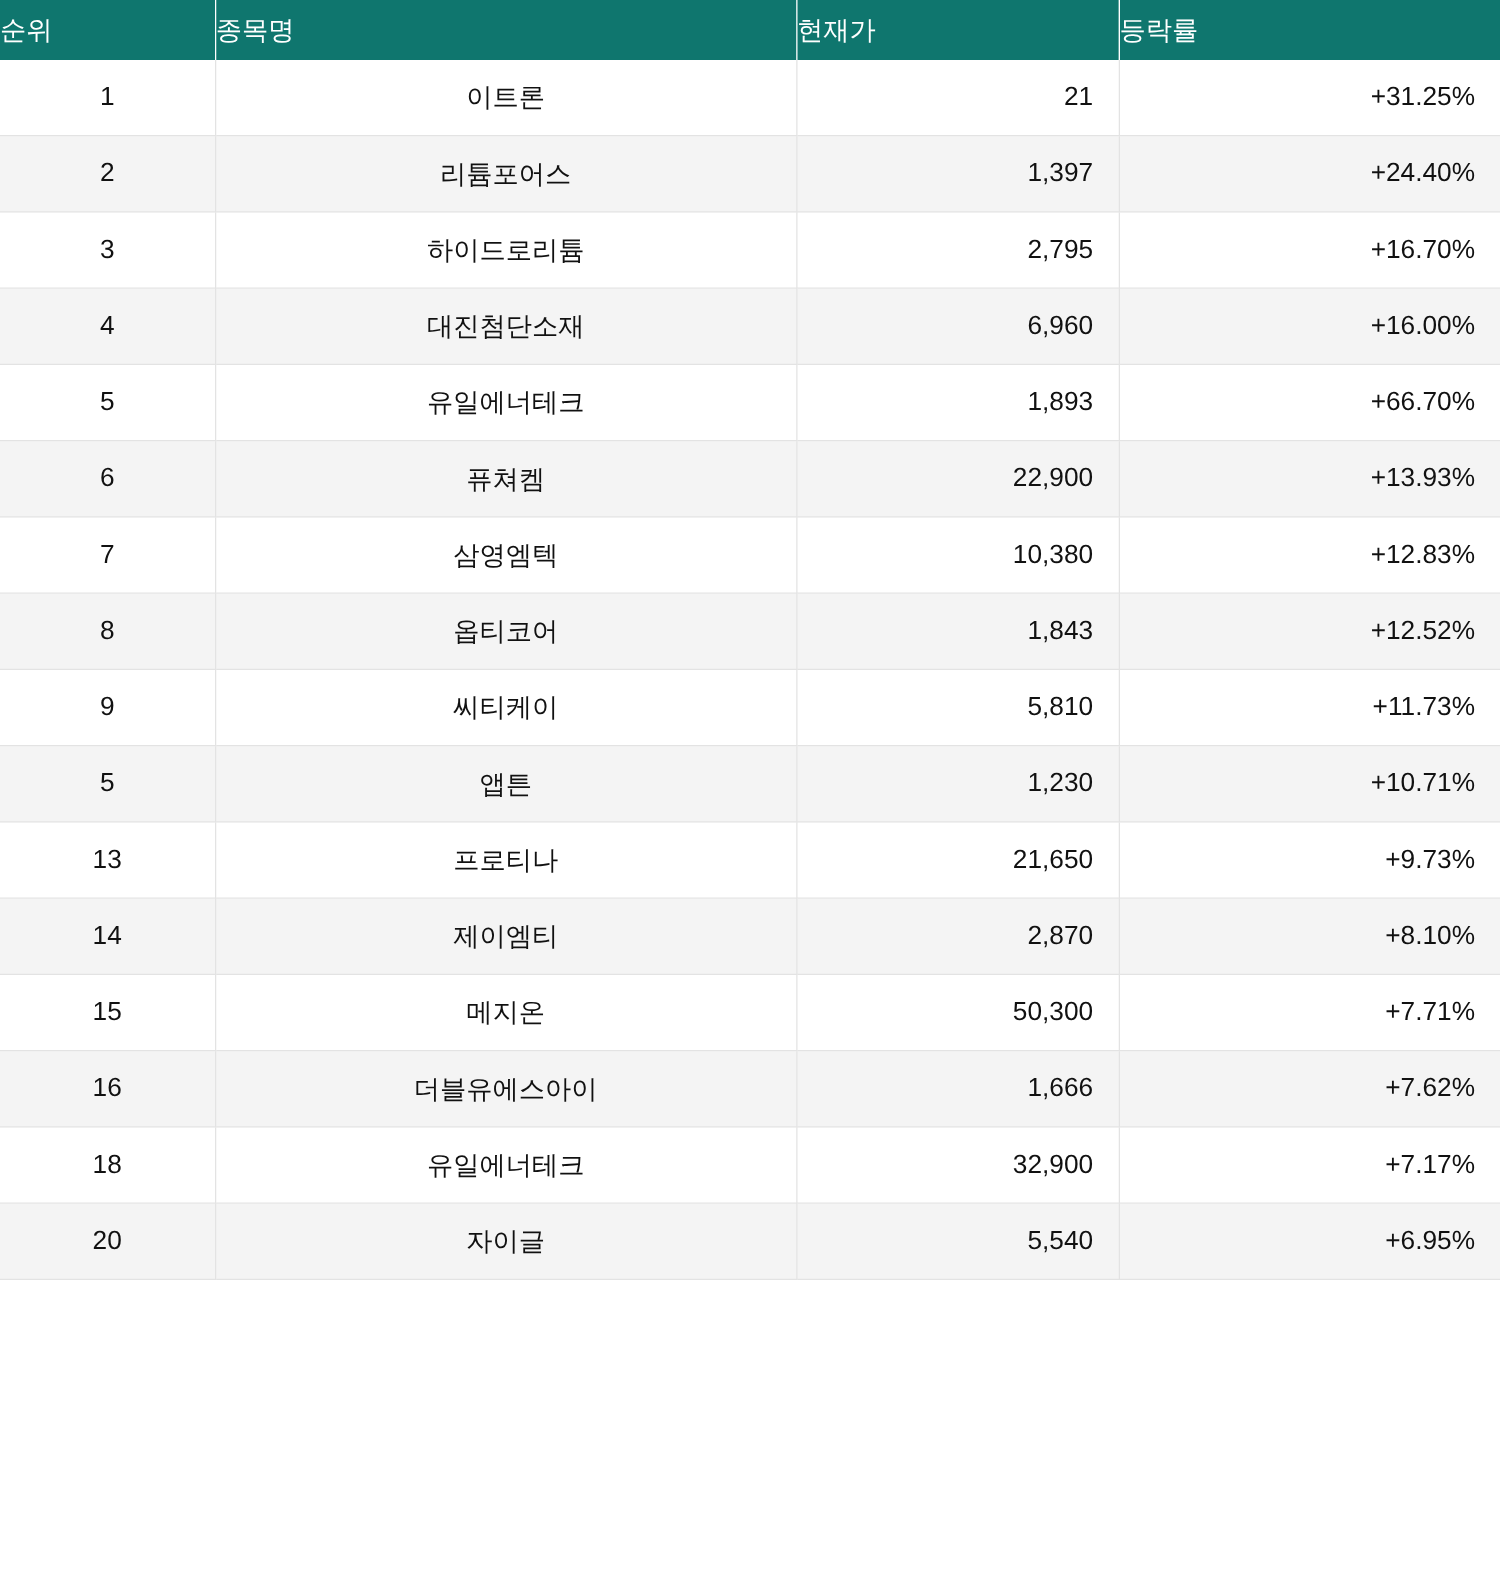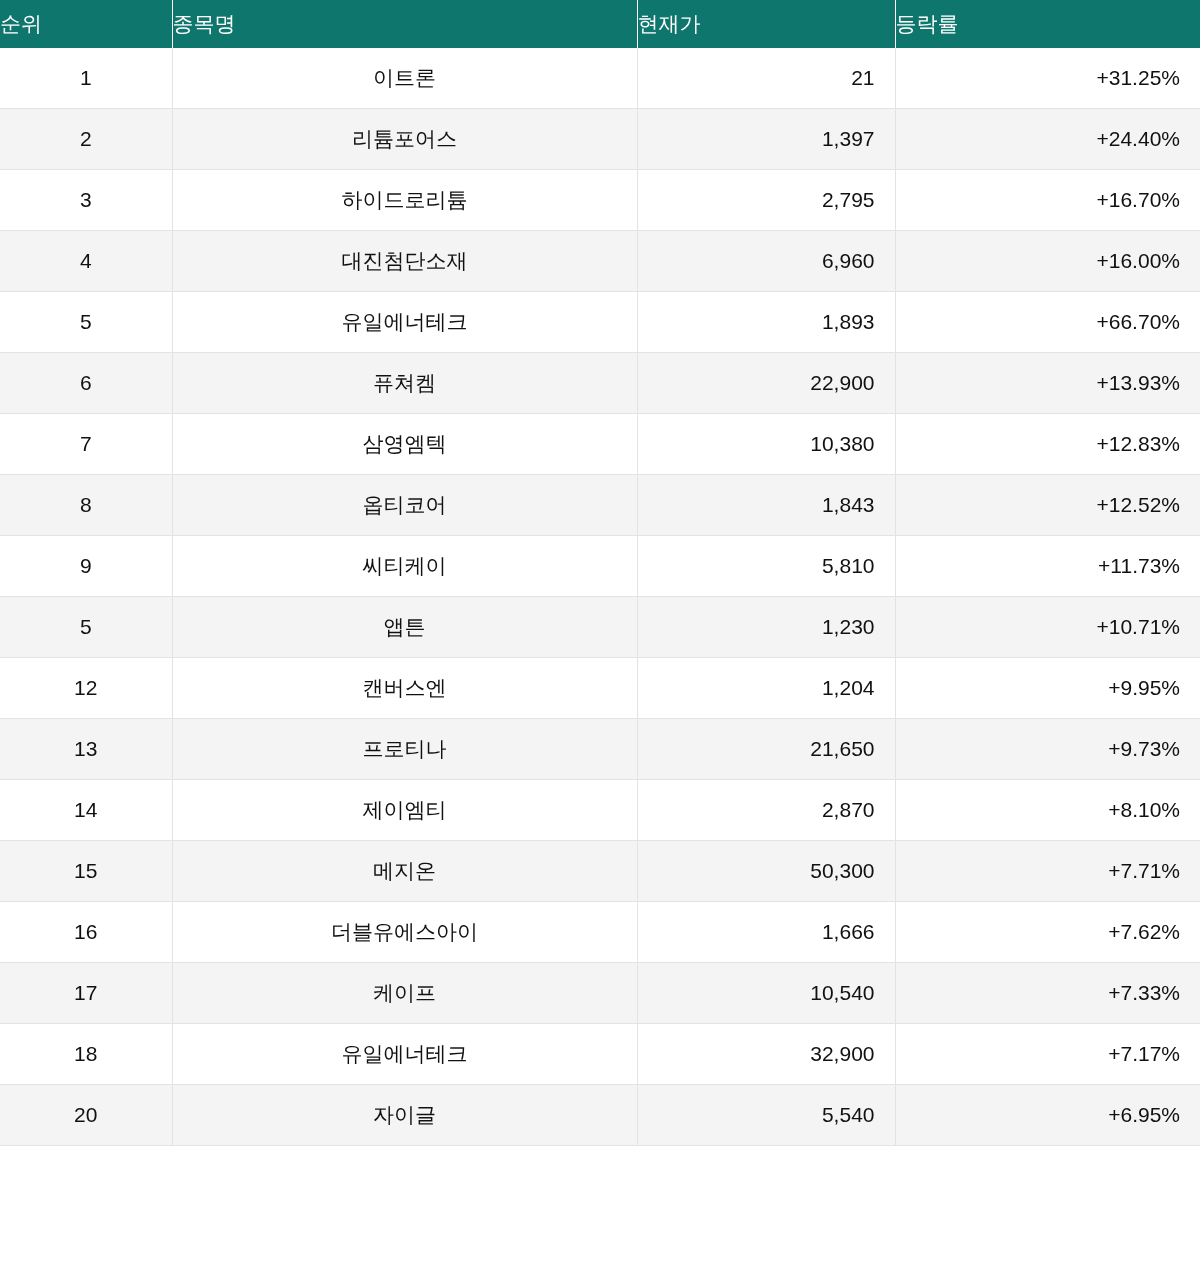--- a/index.html
+++ b/index.html
@@ -138,26 +138,20 @@
         <td class="col-price">5,810</td>
         <td class="col-change">+11.73%</td>
       </tr>
       <tr>
         <td class="col-rank">5</td>
         <td class="col-name">앱튼</td>
         <td class="col-price">1,230</td>
         <td class="col-change">+10.71%</td>
       </tr>
       <tr>
-        <td class="col-rank">12</td>
-        <td class="col-name">캔버스엔</td>
-        <td class="col-price">1,204</td>
-        <td class="col-change">+9.95%</td>
-      </tr>
-      <tr>
         <td class="col-rank">13</td>
         <td class="col-name">프로티나</td>
         <td class="col-price">21,650</td>
         <td class="col-change">+9.73%</td>
       </tr>
       <tr>
         <td class="col-rank">14</td>
         <td class="col-name">제이엠티</td>
         <td class="col-price">2,870</td>
         <td class="col-change">+8.10%</td>
@@ -168,26 +162,20 @@
         <td class="col-price">50,300</td>
         <td class="col-change">+7.71%</td>
       </tr>
       <tr>
         <td class="col-rank">16</td>
         <td class="col-name">더블유에스아이</td>
         <td class="col-price">1,666</td>
         <td class="col-change">+7.62%</td>
       </tr>
       <tr>
-        <td class="col-rank">17</td>
-        <td class="col-name">케이프</td>
-        <td class="col-price">10,540</td>
-        <td class="col-change">+7.33%</td>
-      </tr>
-      <tr>
         <td class="col-rank">18</td>
         <td class="col-name">유일에너테크</td>
         <td class="col-price">32,900</td>
         <td class="col-change">+7.17%</td>
       </tr>
       <tr>
         <td class="col-rank">20</td>
         <td class="col-name">자이글</td>
         <td class="col-price">5,540</td>
         <td class="col-change">+6.95%</td>

